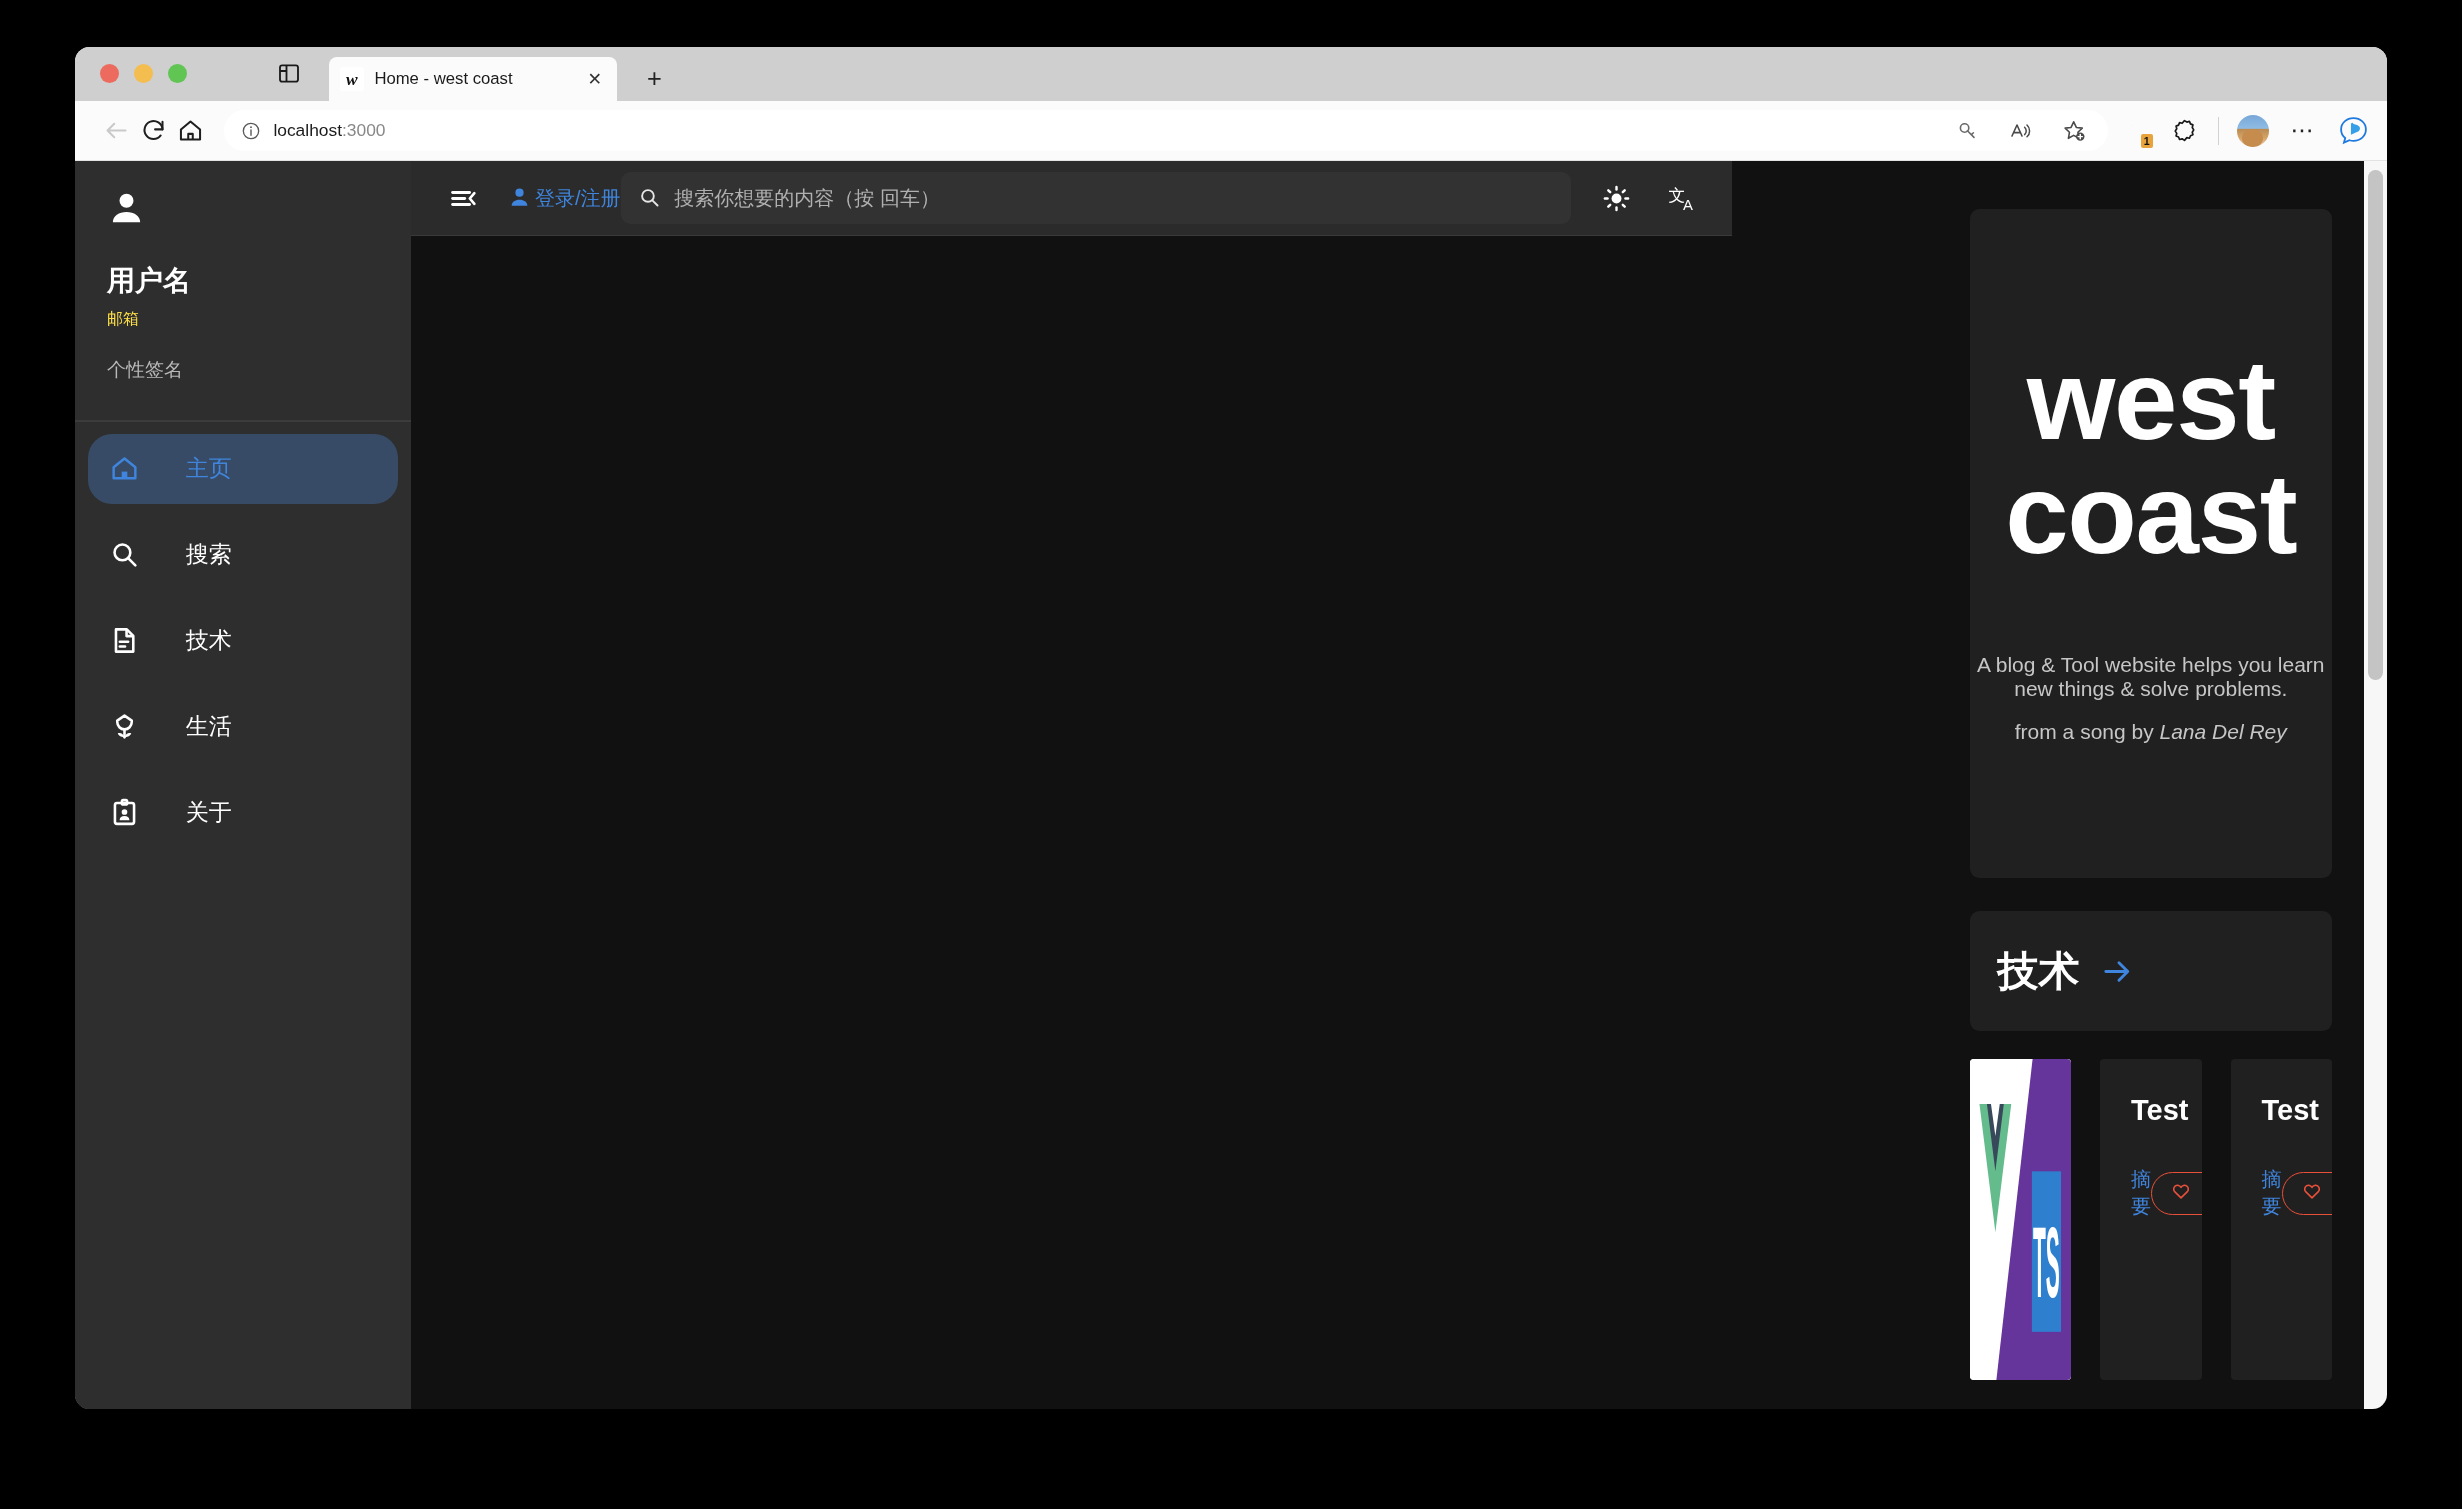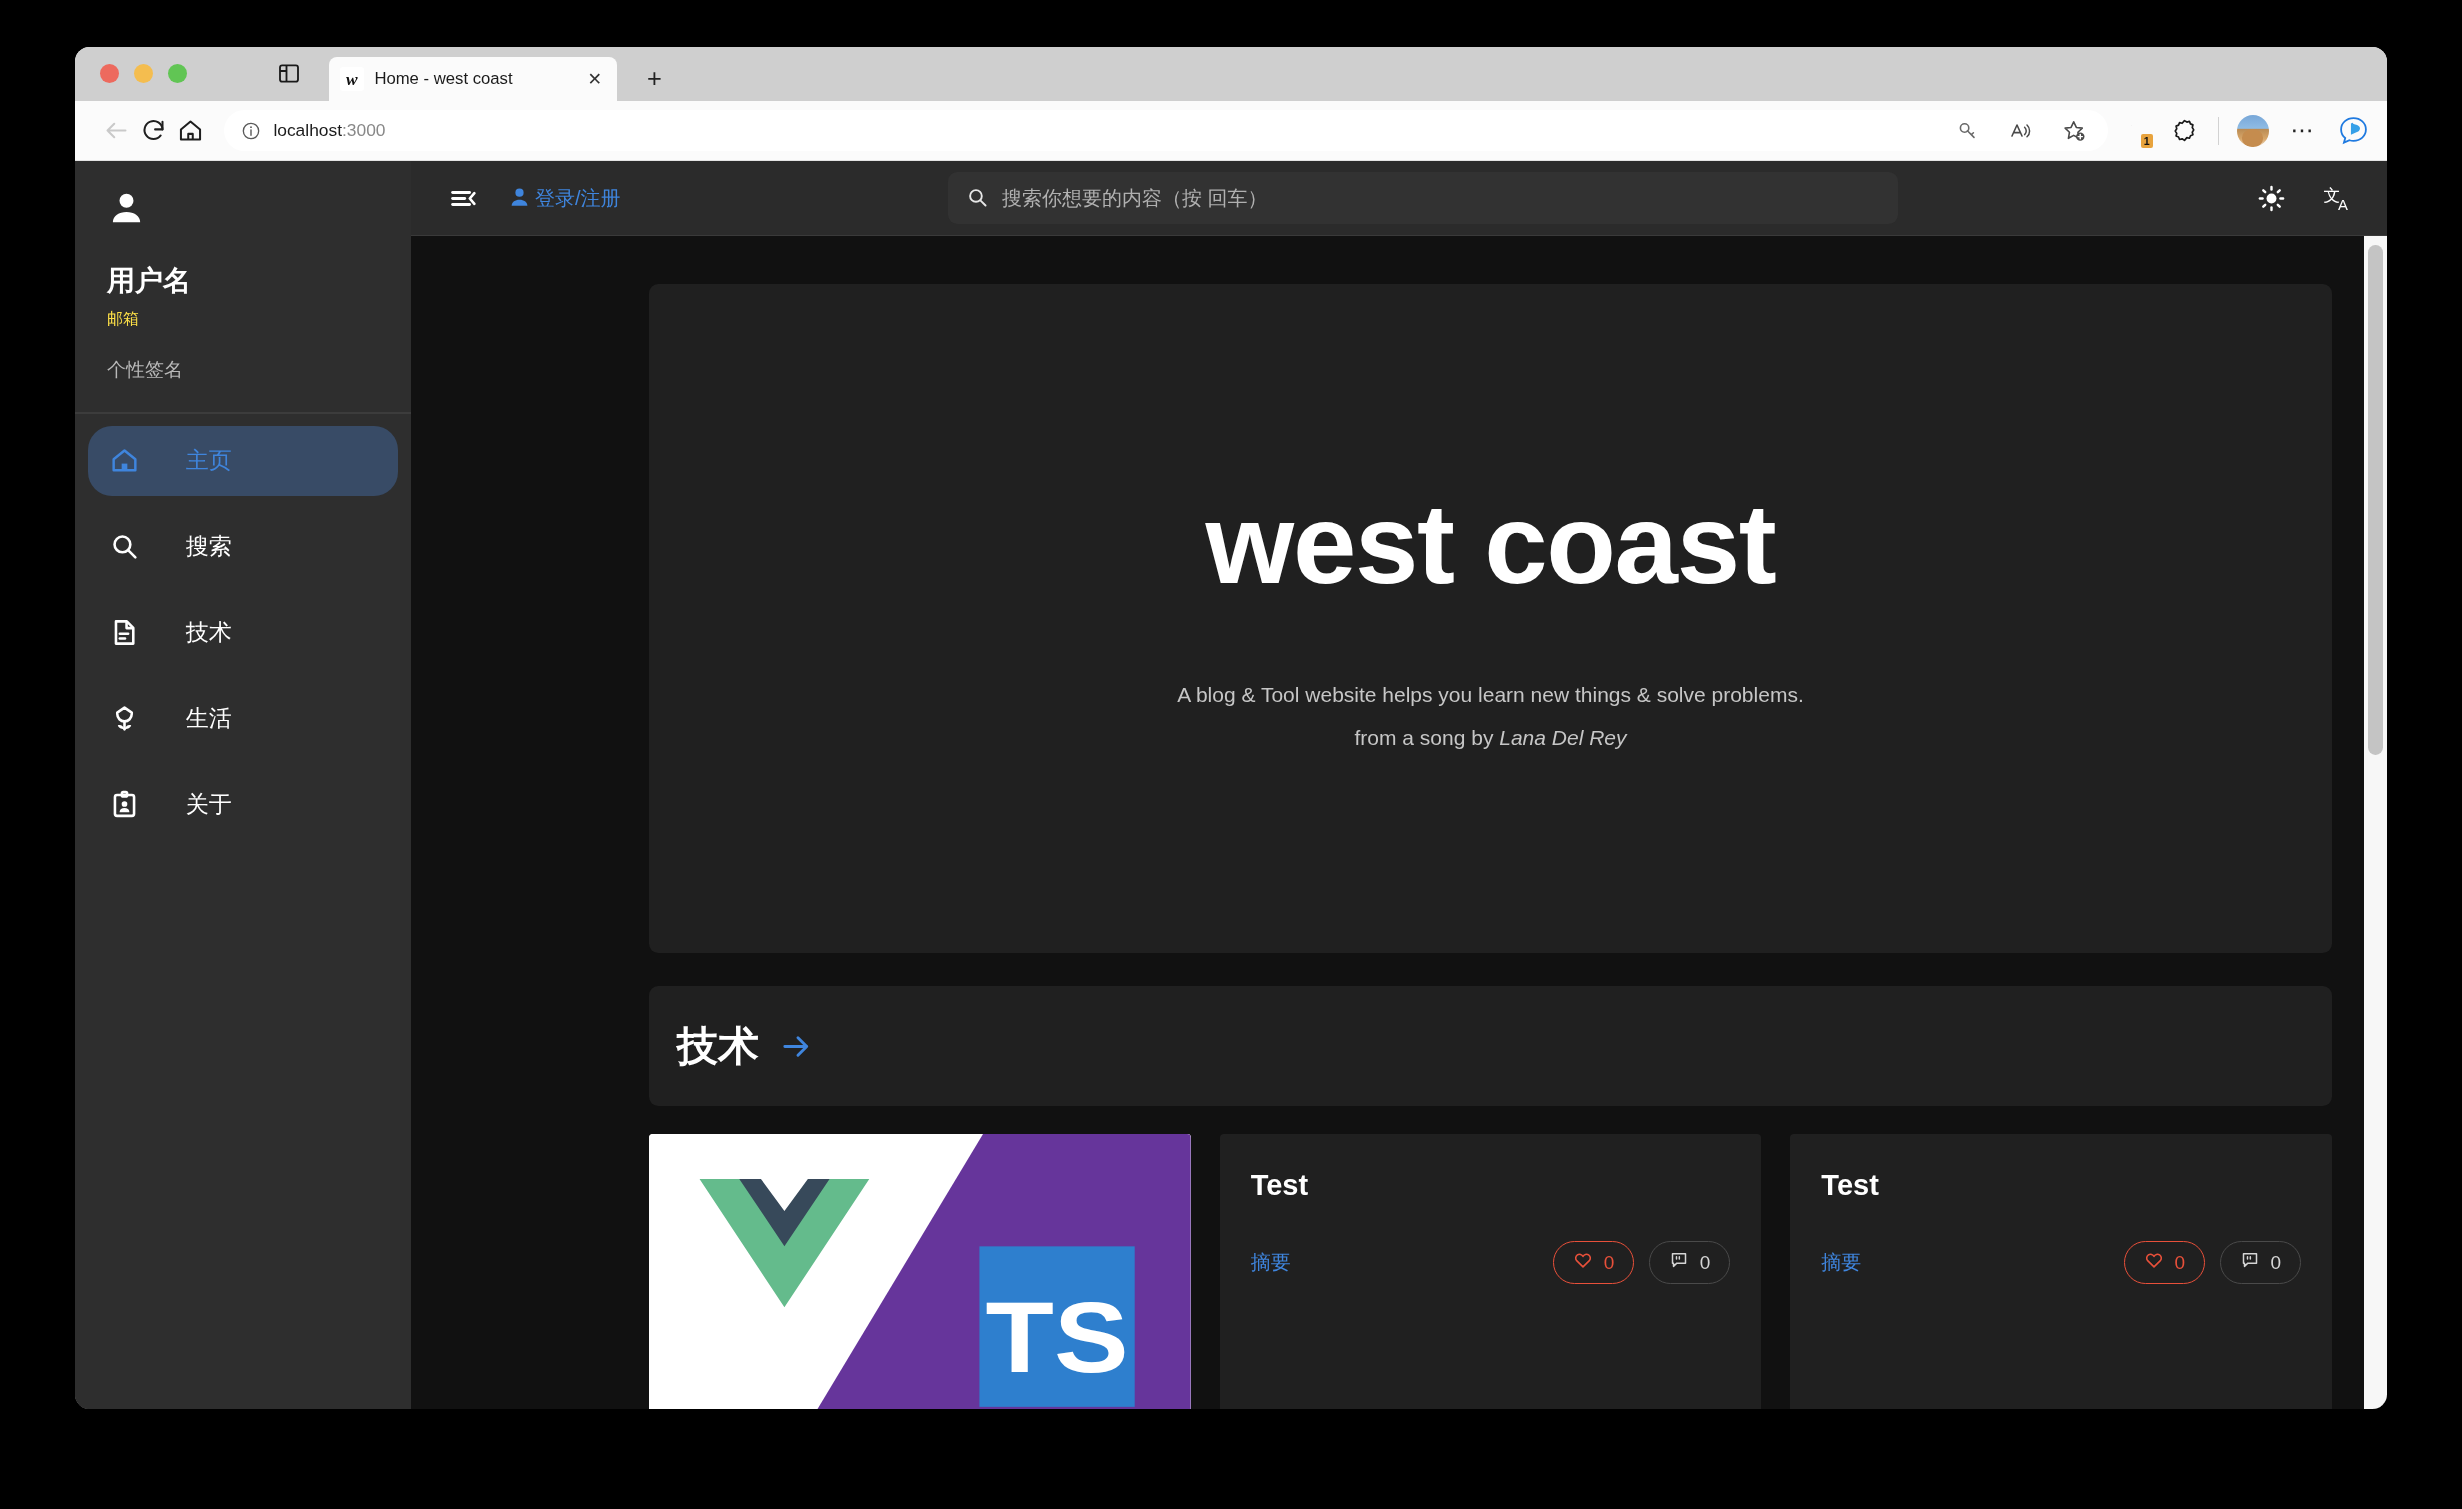--- a/index.html
+++ b/index.html
@@ -150,21 +150,21 @@
     overflow: hidden;
   }
 
   
   .sidebar {
     width: 336px;
     background: #2e2e2e;
     flex: 0 0 auto;
     display: flex; flex-direction: column;
   }
-  .profile { padding: 28px 0 0 32px; }
+  .profile { padding: 28px 0 8px 32px; }
   .profile-avatar {
     width: 41px; height: 41px;
     display: flex; align-items: flex-start;
   }
   .profile-name {
     margin-top: 32px;
     font-size: 28px; font-weight: 700; color: #fff;
   }
   .profile-email {
     margin-top: 9.4px;
@@ -193,21 +193,21 @@
     margin-left: 43px;
     font-size: 23px; color: #ffffff;
     white-space: nowrap;
   }
   .navitem.active { background: #384b66; border-radius: 24px; }
   .navitem.active .nv-label { color: #3f85dd; }
 
   
   .content {
     flex: 1 1 auto;
-    display: flex; flex-direction: column;
+    display: flex; 
     min-width: 0;
     background: #111111;
   }
 
   .appbar {
     height: 75px;
     background: #2b2b2b;
     display: flex; align-items: center;
     padding: 0 31px 0 36px;
     border-bottom: 0.7px solid #3a3a3a;

